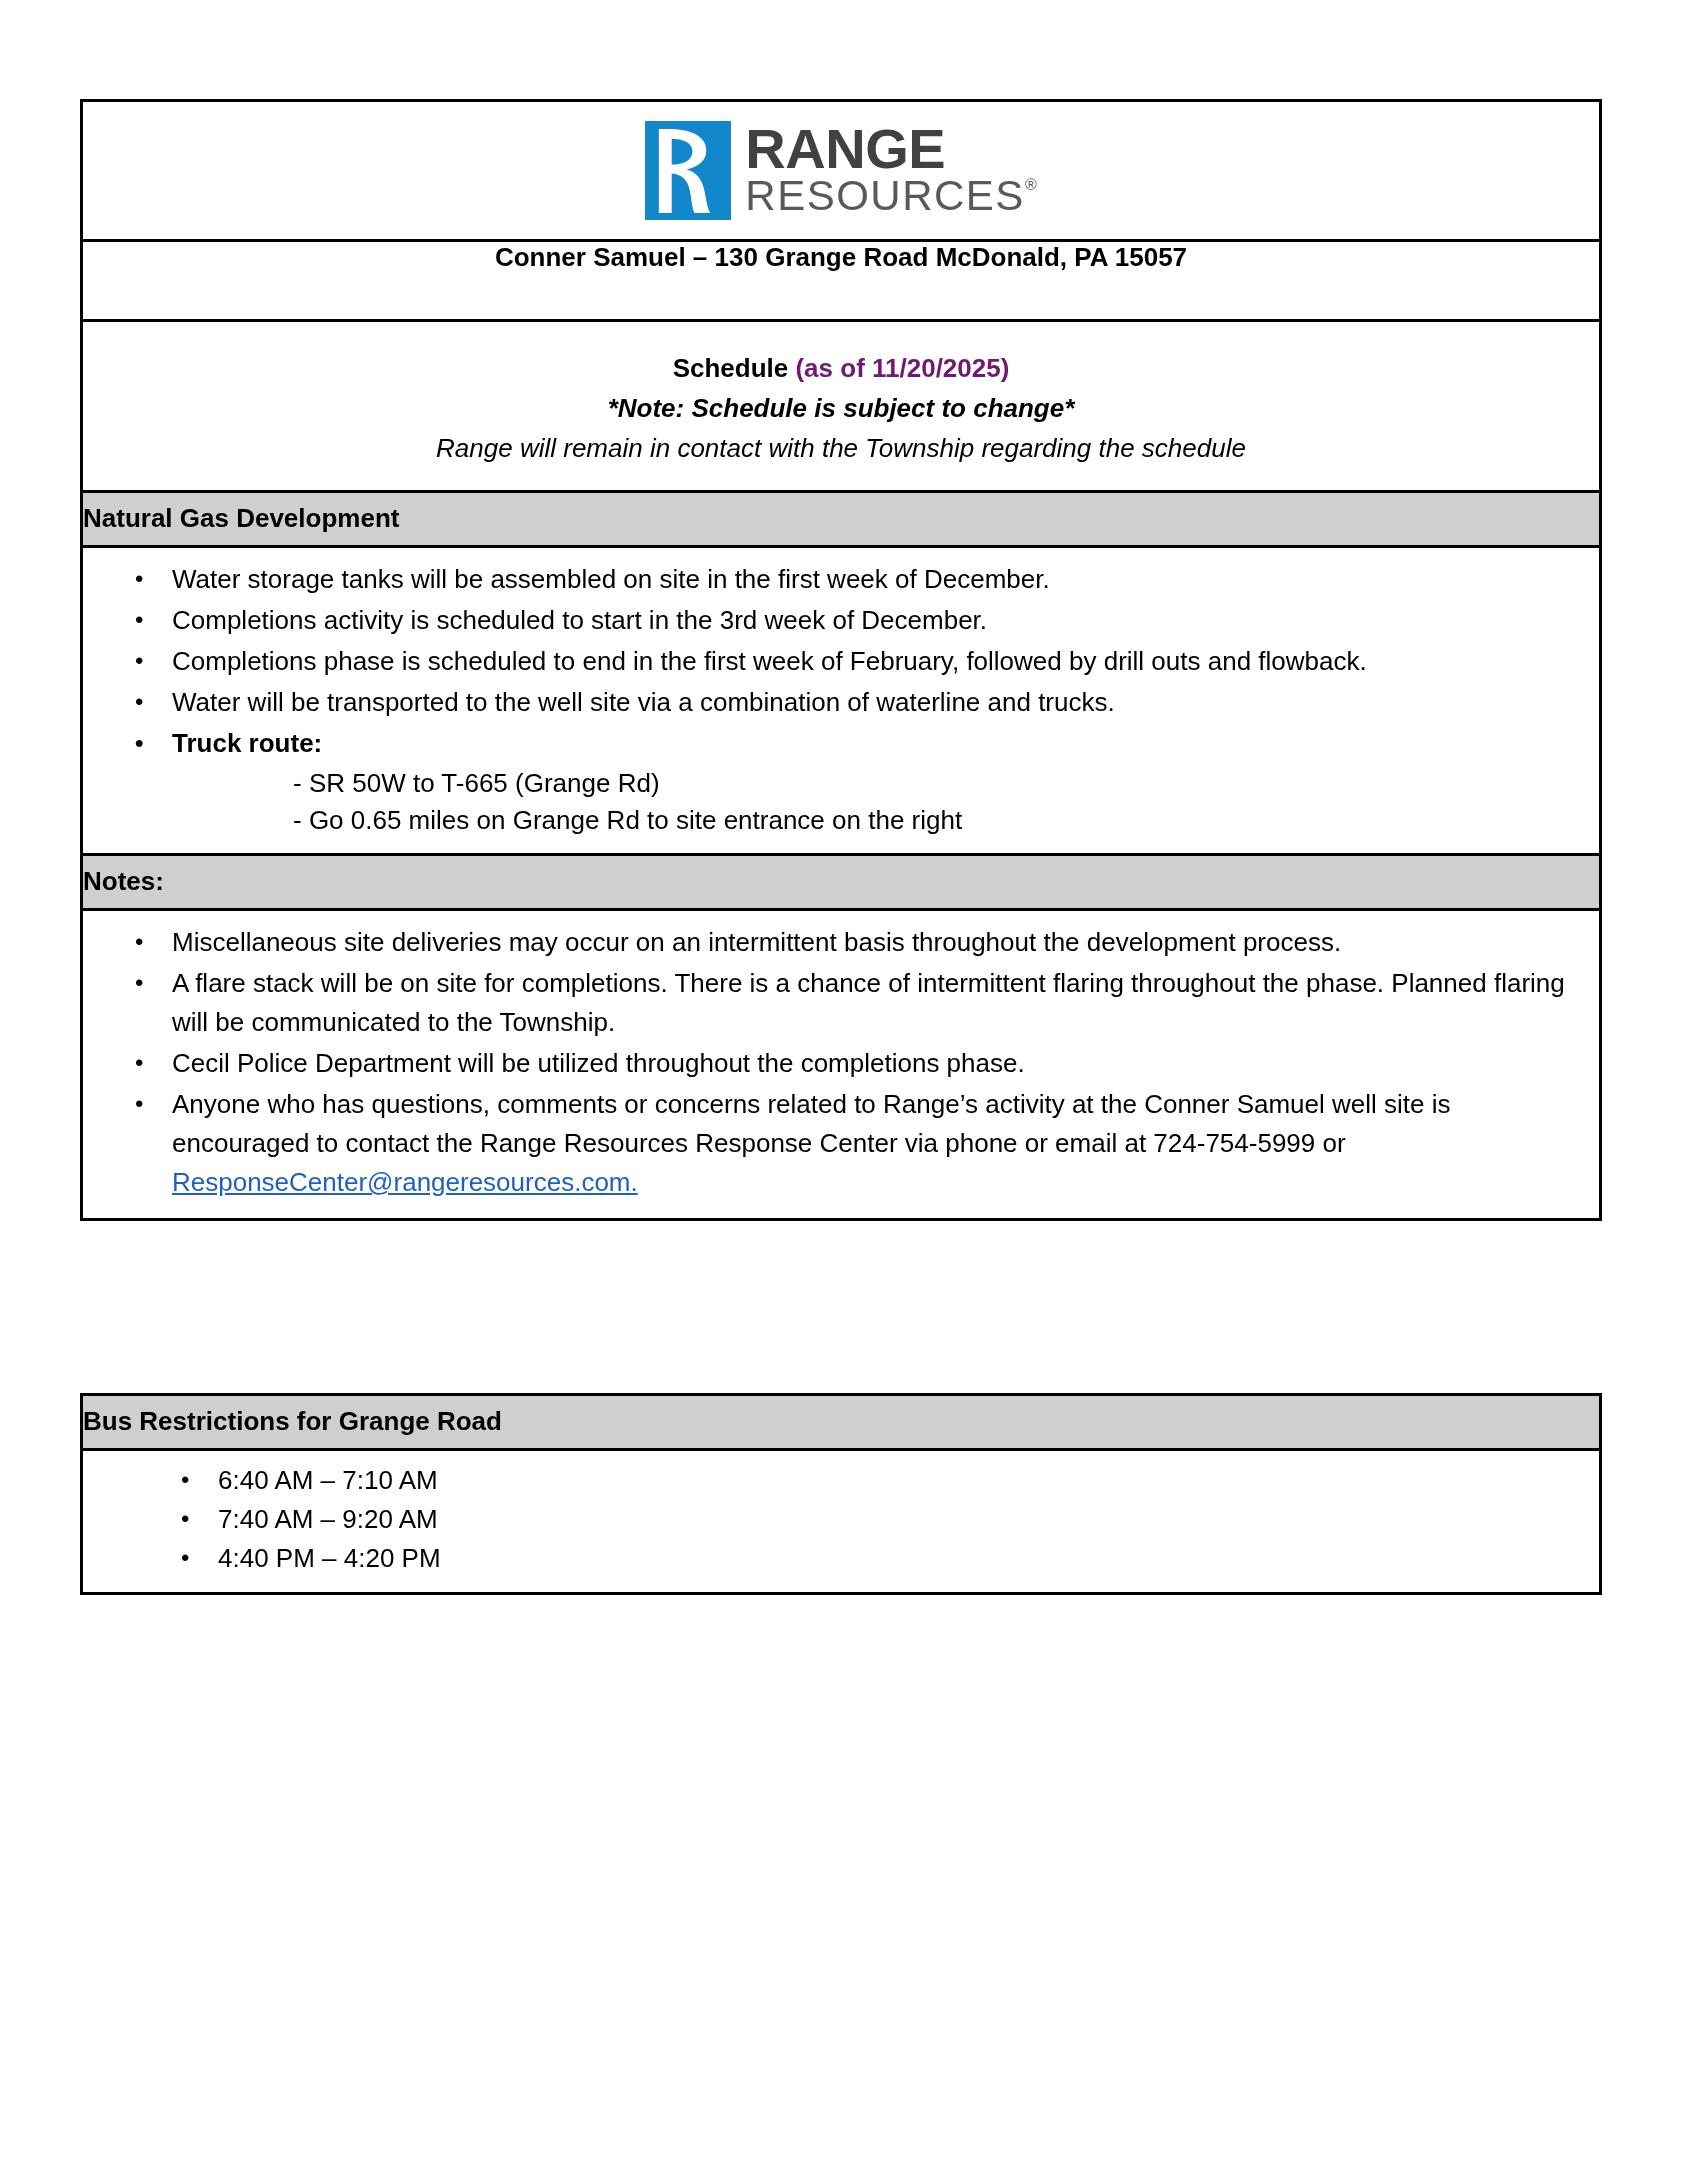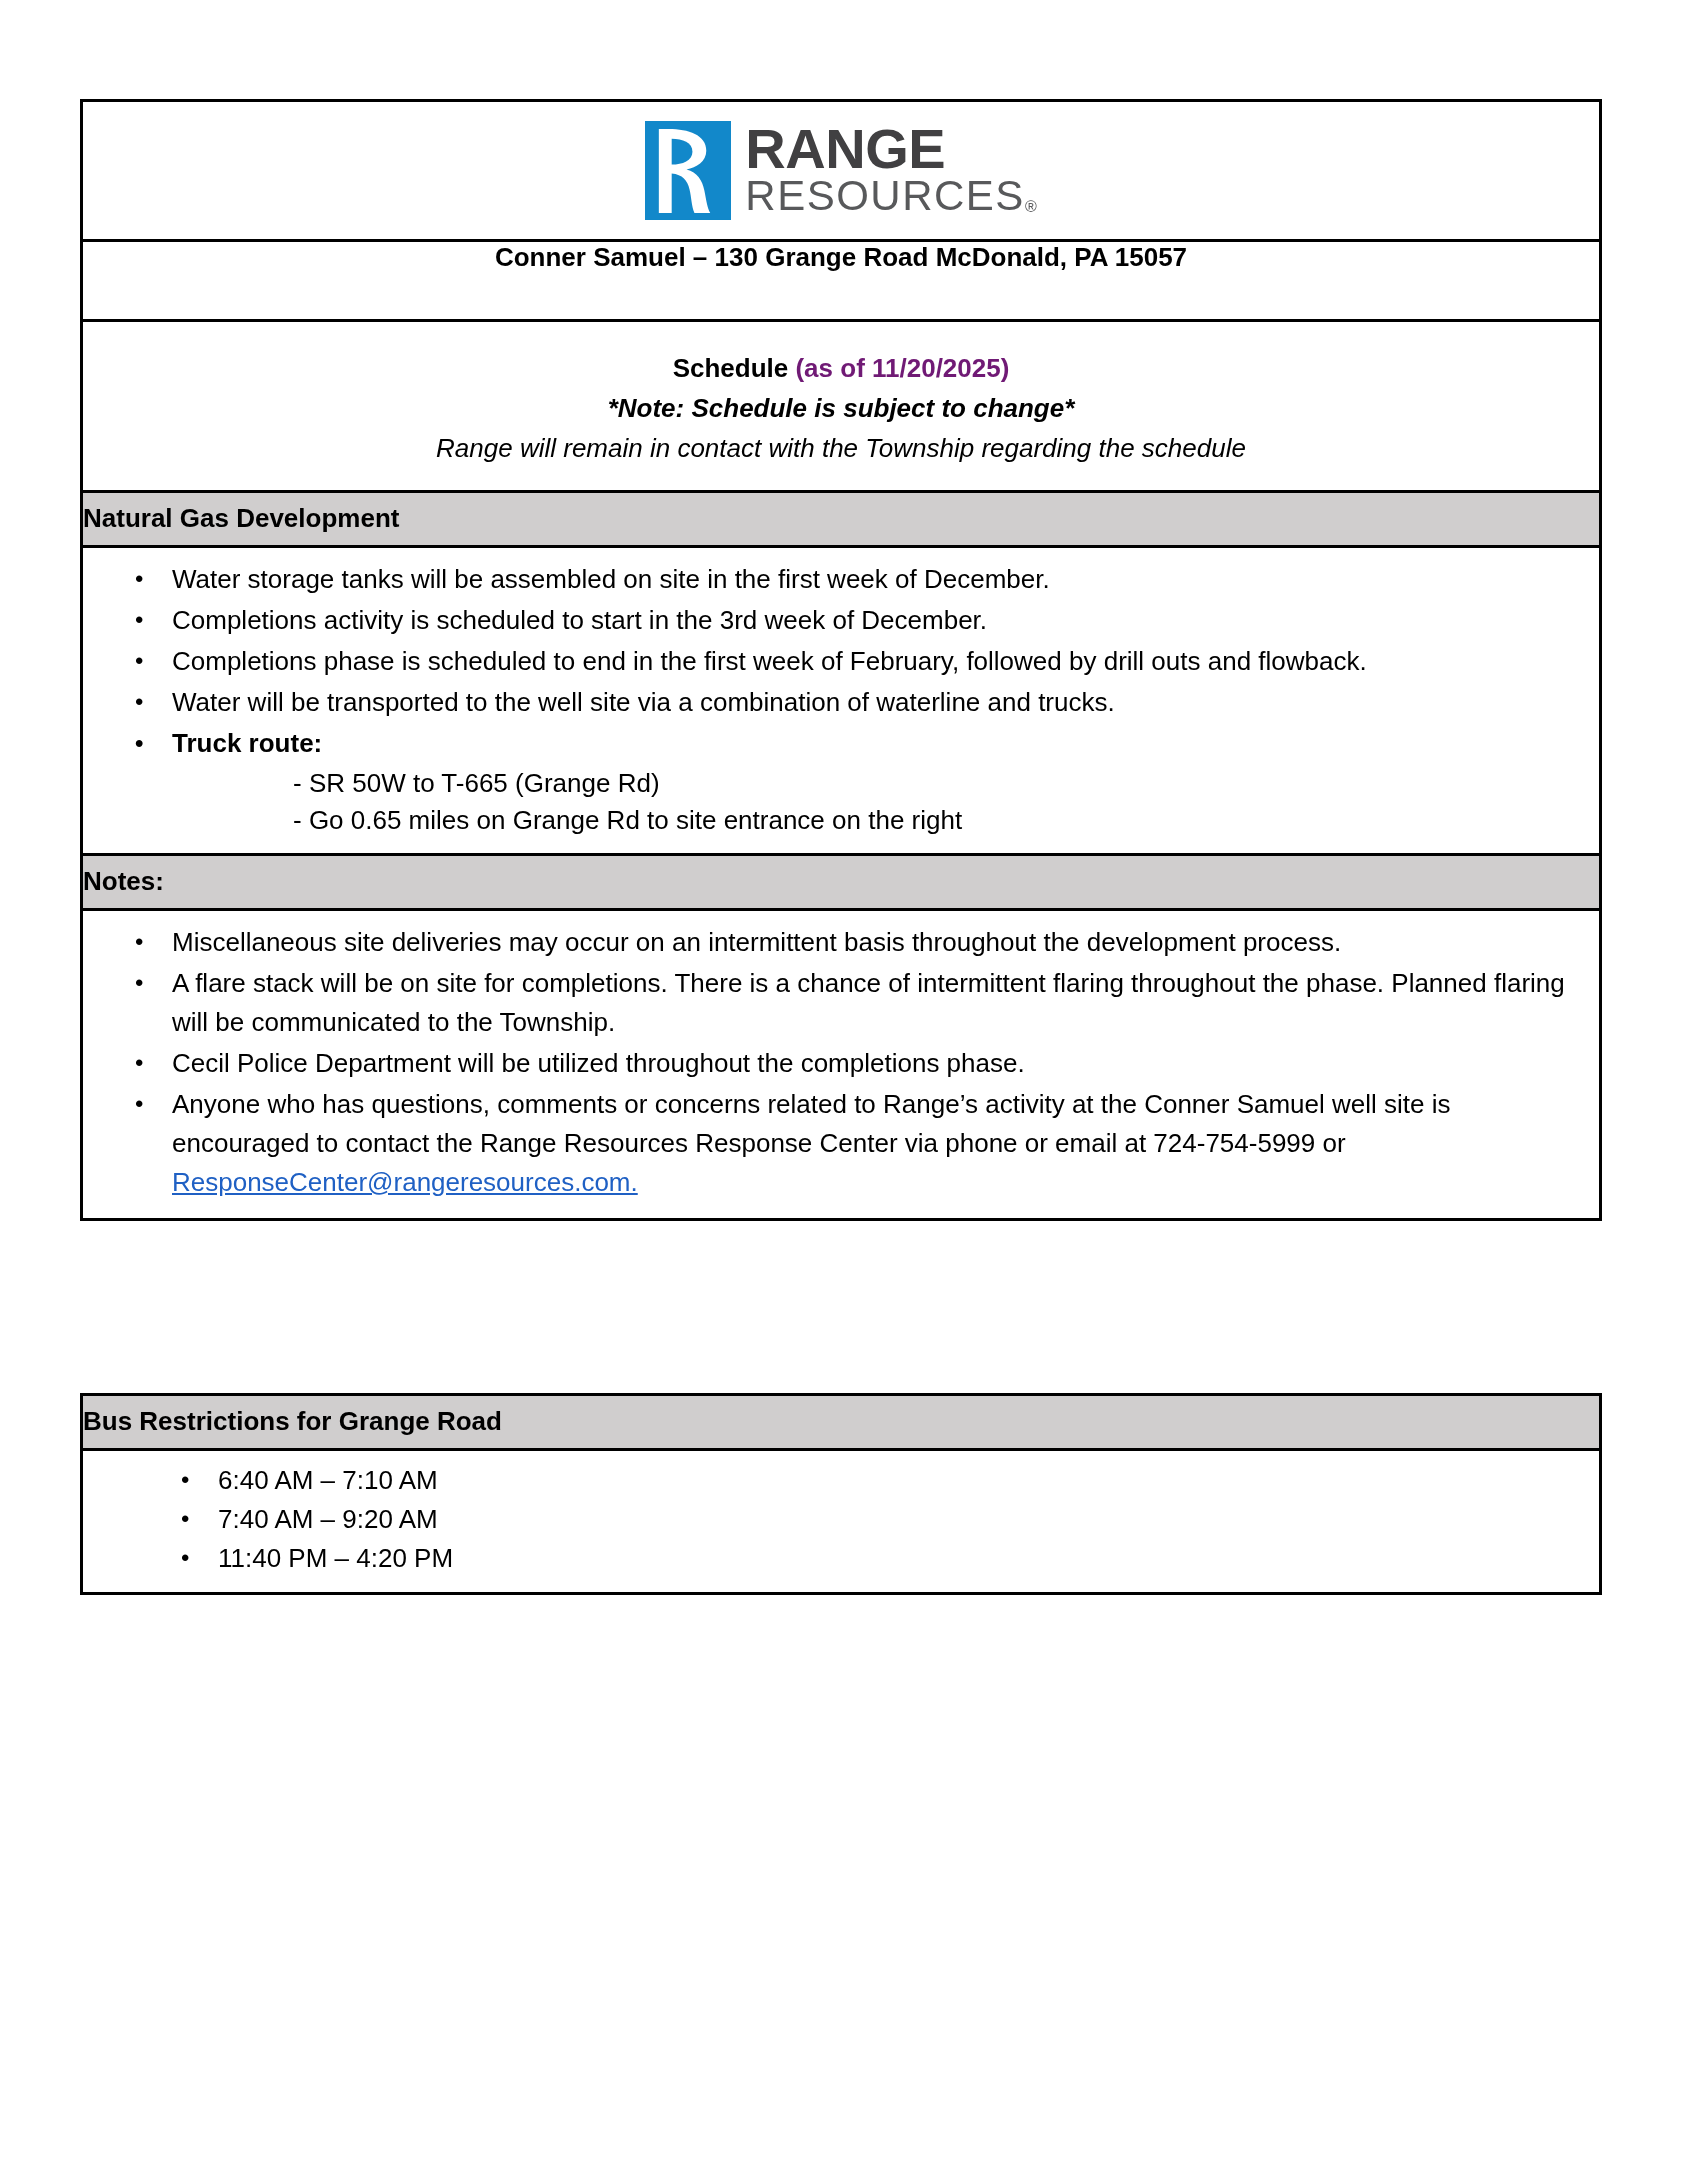--- a/index.html
+++ b/index.html
@@ -76,21 +76,21 @@
   .logo-range {
     font-family: "Liberation Sans", sans-serif;
     font-weight: bold;
     font-size: 56px;
     letter-spacing: -0.5px;
     line-height: 51px;
     color: #414042;
   }
   .logo-resources-wrap {
     display: flex;
-    align-items: flex-end;
+    align-items: flex-start;
     line-height: 44px;
   }
   .logo-resources {
     font-family: "Liberation Sans", sans-serif;
     font-weight: normal;
     font-size: 42px;
     letter-spacing: 1.5px;
     color: #58595b;
   }
   .logo-reg {
@@ -261,19 +261,19 @@
     </div>
 
   </div>
 
   <div class="doc-table-2">
     <div class="row section-head">Bus Restrictions for Grange Road</div>
     <div class="row bus-body">
       <ul class="bus-list">
         <li>6:40 AM – 7:10 AM</li>
         <li>7:40 AM – 9:20 AM</li>
-        <li>11:40 PM – 4:20 PM</li>
+        <li>4:40 PM – 4:20 PM</li>
       </ul>
     </div>
   </div>
 
 </div>
 
 
 </body></html>

